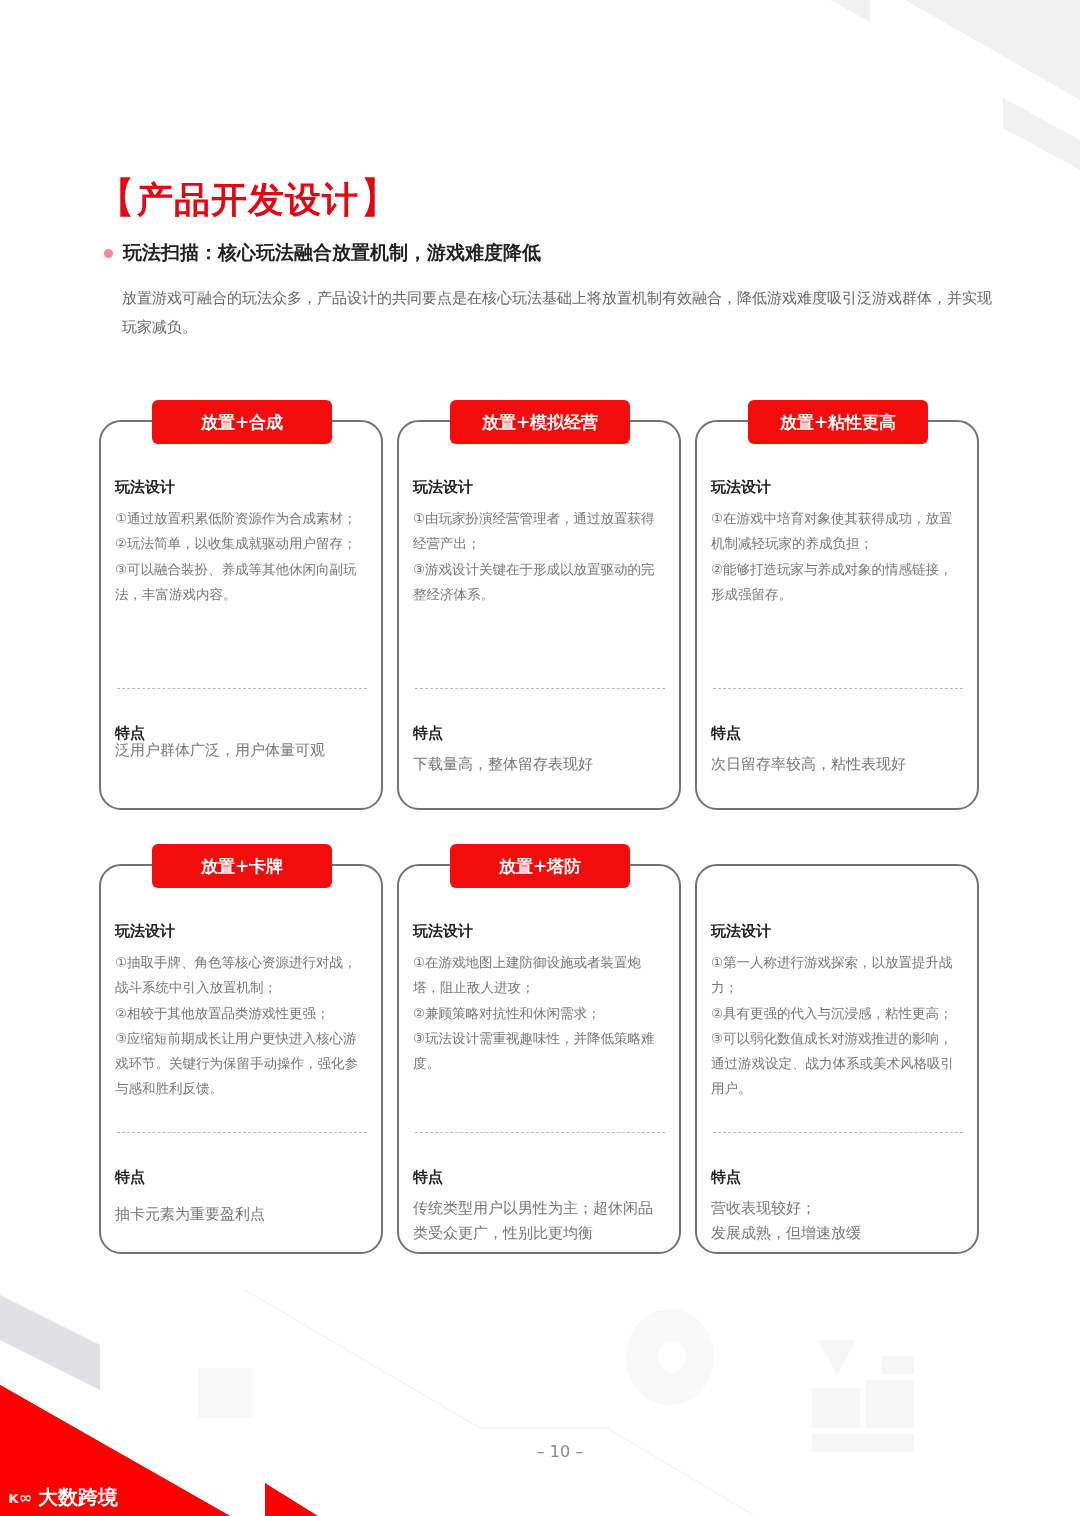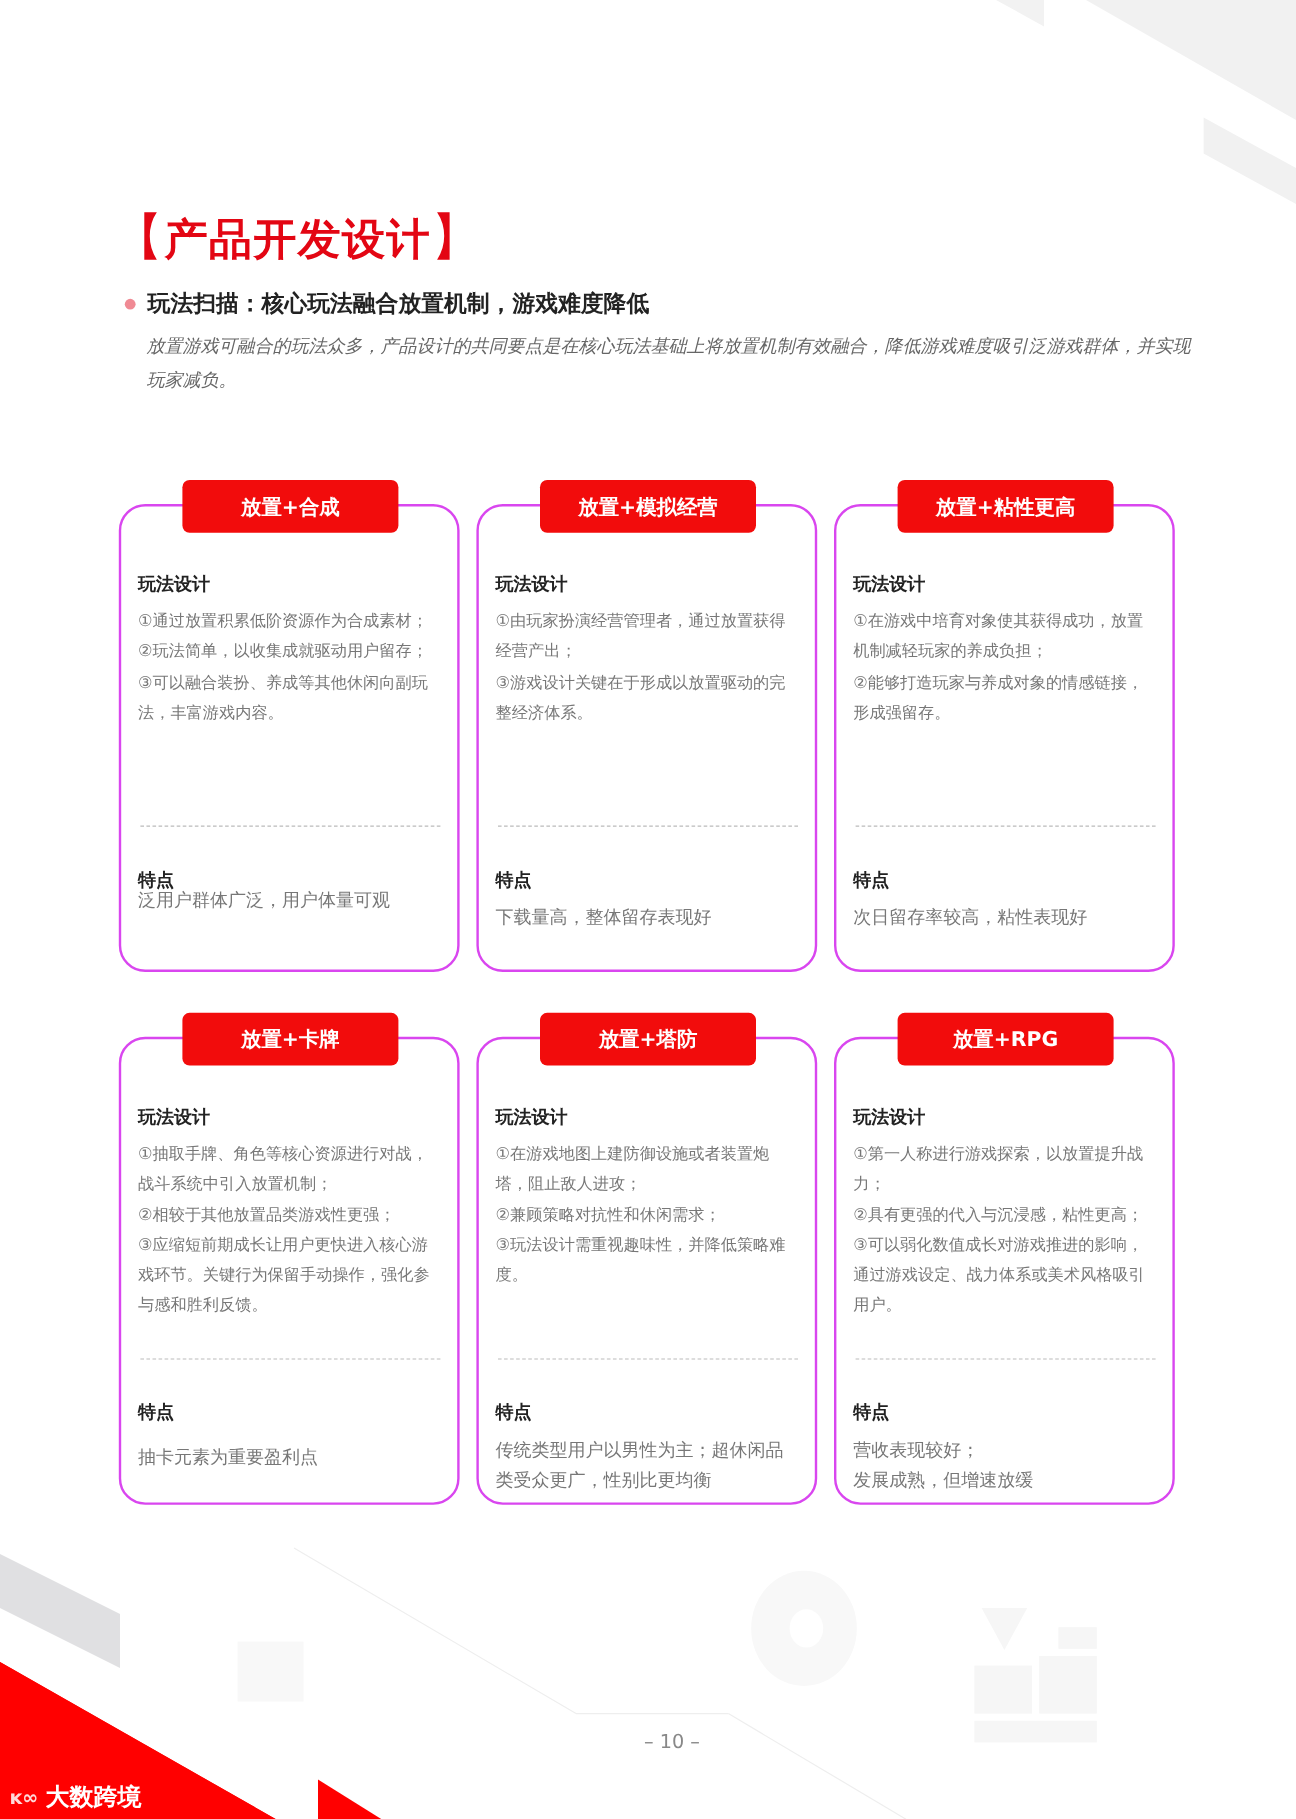--- a/index.html
+++ b/index.html
@@ -19,26 +19,26 @@
   .subtitle {
     position: absolute; left: 104px; top: 240px;
     display: flex; align-items: center;
     font-size: 19px; font-weight: bold; color: #222;
   }
   .dot {
     width: 9px; height: 9px; border-radius: 50%;
     background: #f08a94; margin-right: 10px; margin-left: 0;
   }
   .intro {
-    position: absolute; left: 122px; top: 274px; width: 880px;
-    font-size: 15px; line-height: 29px; color: #666; font-style: italic;
+    position: absolute; left: 122px; top: 284px; width: 880px;
+    font-size: 15px; line-height: 29px; color: #666;
   }
   .card {
     position: absolute; width: 284px; height: 390px;
-    border: 2px solid #d946ef; border-radius: 22px; box-sizing: border-box;
+    border: 2px solid #737373; border-radius: 22px; box-sizing: border-box;
     background: #fff;
   }
   .card-tab {
     position: absolute; top: -22px; left: 51px; width: 180px; height: 44px;
     background: #f20c0c; border-radius: 6px;
     color: #fff; font-size: 17px; font-weight: bold;
     display: flex; align-items: center; justify-content: center;
   }
   .sec-head {
     position: absolute; left: 14px; font-size: 15px; font-weight: bold; color: #222;
@@ -149,21 +149,20 @@
       <div class="sec-body" style="top:84px">
         <div>①在游戏地图上建防御设施或者装置炮塔，阻止敌人进攻；</div>
         <div>②兼顾策略对抗性和休闲需求；</div>
         <div>③玩法设计需重视趣味性，并降低策略难度。</div>
       </div>
       <div class="divider"></div>
       <div class="sec-head" style="top:302px">特点</div>
       <div class="sec-body" style="top:330px;white-space:pre-line;font-size:15px;line-height:25px">传统类型用户以男性为主；超休闲品类受众更广，性别比更均衡</div>
     </div>
     <div class="card" style="left: 695px; top: 864px;">
-      <div class="card-tab">放置+RPG</div>
       <div class="sec-head" style="top:56px">玩法设计</div>
       <div class="sec-body" style="top:84px">
         <div>①第一人称进行游戏探索，以放置提升战力；</div>
         <div>②具有更强的代入与沉浸感，粘性更高；</div>
         <div>③可以弱化数值成长对游戏推进的影响，通过游戏设定、战力体系或美术风格吸引用户。</div>
       </div>
       <div class="divider"></div>
       <div class="sec-head" style="top:302px">特点</div>
       <div class="sec-body" style="top:330px;white-space:pre-line;font-size:15px;line-height:25px">营收表现较好；
 发展成熟，但增速放缓</div>

